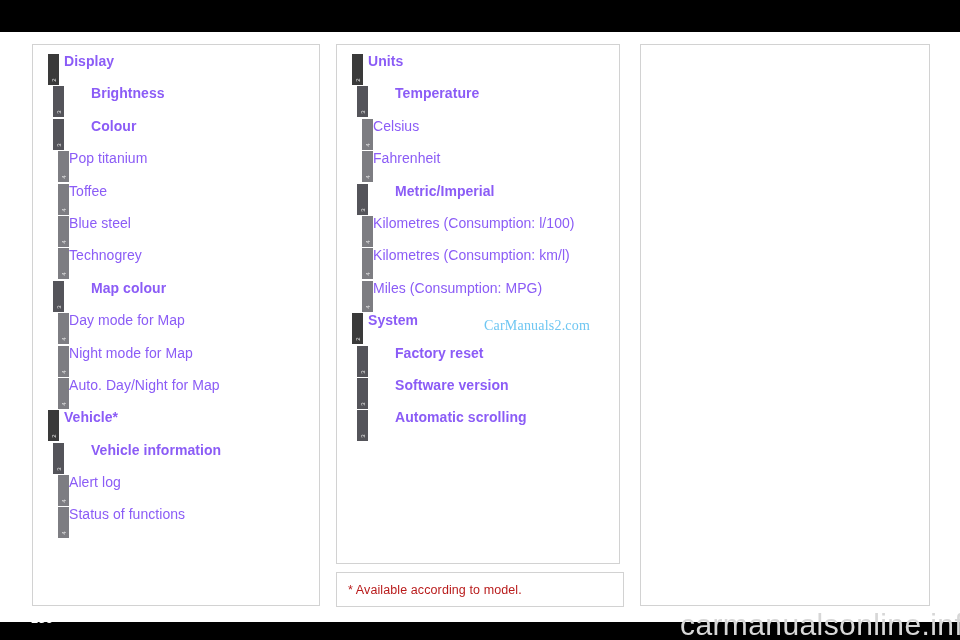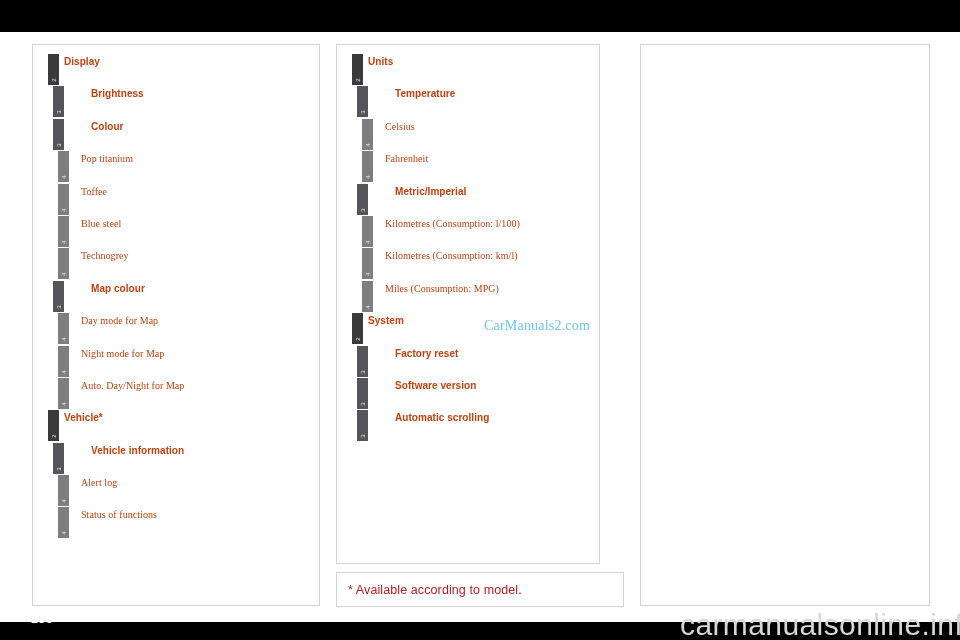--- a/index.html
+++ b/index.html
@@ -35,21 +35,21 @@
   }
   .col-left {
     left: 32px;
     top: 44px;
     width: 288px;
     height: 562px;
   }
   .col-mid {
     left: 336px;
     top: 44px;
-    width: 264px;
+    width: 284px;
     height: 520px;
   }
   .col-right {
     left: 640px;
     top: 44px;
     width: 290px;
     height: 562px;
   }
   .footnote-box {
     position: absolute;
@@ -95,40 +95,40 @@
     width: 11px;
     text-align: center;
     font-size: 6px;
     line-height: 6px;
     color: #e8e8e8;
     transform: rotate(-90deg);
     transform-origin: 50% 50%;
     font-family: "Liberation Sans", sans-serif;
   }
   .row-label {
-    font-size: 10px;
-    color: #c2410c;
+    font-size: 14px;
+    color: #8b5cf6;
     line-height: 13px;
     padding-top: 1px;
     white-space: nowrap;
     letter-spacing: 0.05px;
   }
 
   
   .lvl2 { padding-left: 15px; }
   .lvl2 .marker { background: #3a3a3a; }
   .lvl2 .row-label { font-weight: bold; padding-left: 5px; }
 
   .lvl3 { padding-left: 20px; }
   .lvl3 .marker { background: #54545a; }
   .lvl3 .row-label { font-weight: bold; padding-left: 27px; }
 
   .lvl4 { padding-left: 25px; }
   .lvl4 .marker { background: #7d7d82; }
-  .lvl4 .row-label { font-weight: normal; padding-left: 12px; font-family: Liberation Serif, serif; }
+  .lvl4 .row-label { font-weight: normal; padding-left: 0; }
 
   
   .watermark-blue {
     position: absolute;
     left: 484px;
     top: 318px;
     font-size: 14px;
     color: #6ec6f2;
     font-family: Liberation Serif, serif;
     letter-spacing: 0.2px;

